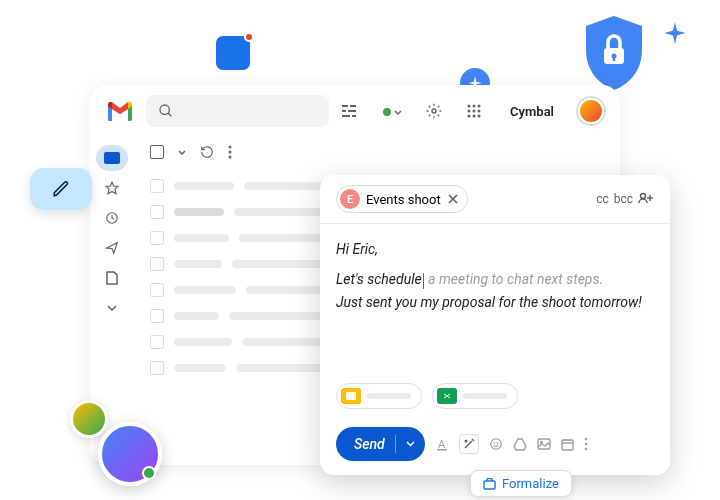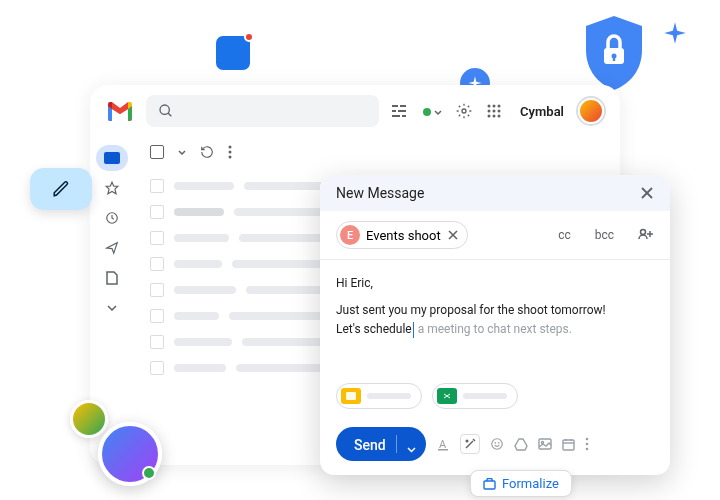--- a/index.html
+++ b/index.html
@@ -4,21 +4,21 @@
 <style>
 * { margin: 0; padding: 0; box-sizing: border-box; font-family: 'Google Sans', -apple-system, Roboto, Arial, sans-serif; }
 body { width: 720px; height: 500px; background: #fff; position: relative; overflow: hidden; }
 
 
 .gmail-window { position: absolute; left: 90px; top: 85px; width: 530px; height: 380px; background: #fff; border-radius: 18px; box-shadow: 0 2px 20px rgba(0,0,0,0.08); overflow: hidden; }
 .gmail-header { display: flex; align-items: center; padding: 10px 16px; gap: 12px; }
 .gmail-logo { width: 28px; height: 22px; }
 .search-bar { flex: 1; height: 32px; background: #f1f3f4; border-radius: 8px; display: flex; align-items: center; padding: 0 12px; }
 .search-icon { color: #5f6368; }
-.header-icons { display: flex; align-items: center; gap: 14px; color: #5f6368; }
+.header-icons { display: flex; align-items: center; gap: 24px; color: #5f6368; }
 .header-icons > * { font-size: 14px; }
 .status-dot { width: 8px; height: 8px; background: #34a853; border-radius: 50%; display: inline-block; margin-left: 2px; }
 .brand-label { font-weight: 600; font-size: 13px; color: #202124; margin-left: 4px; }
 .avatar-small { width: 26px; height: 26px; border-radius: 50%; background: linear-gradient(135deg,#fbbc04,#ea4335); border: 2px solid #fff; box-shadow: 0 0 0 2px #dadce0; }
 
 .gmail-body { display: flex; height: calc(100% - 52px); }
 .sidebar { width: 44px; padding: 8px 0; display: flex; flex-direction: column; gap: 4px; align-items: center; }
 .sidebar-item { width: 32px; height: 26px; border-radius: 14px; display: flex; align-items: center; justify-content: center; color: #5f6368; }
 .sidebar-item.active { background: #d3e3fd; color: #0b57d0; }
 
@@ -31,30 +31,30 @@
 
 
 .compose-chip { position: absolute; left: 30px; top: 168px; background: #c2e7ff; color: #001d35; padding: 12px 22px; border-radius: 14px; display: flex; align-items: center; gap: 10px; font-size: 17px; font-weight: 500; box-shadow: 0 4px 12px rgba(0,0,0,0.12); }
 
 
 .compose-window { position: absolute; left: 320px; top: 175px; width: 350px; height: 300px; background: #fff; border-radius: 14px; box-shadow: 0 8px 30px rgba(0,0,0,0.18); display: flex; flex-direction: column; }
 .compose-header { background: #f2f6fc; padding: 10px 16px; border-radius: 14px 14px 0 0; display: flex; justify-content: space-between; align-items: center; color: #1f1f1f; font-size: 14px; }
 .compose-to { padding: 10px 16px; display: flex; align-items: center; gap: 8px; border-bottom: 1px solid #e8eaed; }
 .recipient-chip { display: flex; align-items: center; gap: 6px; border: 1px solid #dadce0; border-radius: 16px; padding: 3px 8px 3px 3px; font-size: 13px; }
 .recipient-avatar { width: 20px; height: 20px; border-radius: 50%; background: #f28b82; color: #fff; display: flex; align-items: center; justify-content: center; font-size: 11px; font-weight: 500; }
-.to-extras { margin-left: auto; display: flex; gap: 24px; color: #5f6368; font-size: 12px; }
-.compose-body { padding: 14px 16px; font-size: 12px; color: #202124; line-height: 1.6; flex: 1; }
+.to-extras { margin-left: auto; display: flex; gap: 5px; color: #5f6368; font-size: 12px; }
+.compose-body { padding: 14px 16px; font-size: 14px; color: #202124; line-height: 1.6; flex: 1; font-style: italic; }
 .compose-body .ghost { color: #9aa0a6; }
 .cursor { display: inline-block; width: 1px; height: 16px; background: #1a73e8; vertical-align: middle; margin: 0 1px; }
 .attach-row { padding: 0 16px 8px; display: flex; gap: 10px; }
 .attach-chip { border: 1px solid #dadce0; border-radius: 16px; padding: 4px 10px 4px 4px; display: flex; align-items: center; gap: 6px; }
 .attach-chip .icon-box { width: 20px; height: 16px; border-radius: 3px; display:flex; align-items:center; justify-content:center; }
 .attach-chip .bar { width: 44px; height: 6px; background: #e8eaed; border-radius: 3px; }
 .compose-footer { padding: 10px 16px 14px; display: flex; align-items: center; gap: 10px; }
-.send-btn { background: #0b57d0; color: #fff; border: none; border-radius: 18px; padding: 8px 10px 8px 18px; font-size: 14px; font-weight: 500; display: flex; align-items: flex-end; gap: 10px; }
+.send-btn { background: #0b57d0; color: #fff; border: none; border-radius: 18px; padding: 8px 10px 8px 18px; font-size: 14px; font-weight: 500; display: flex; align-items: center; gap: 10px; font-style: italic; }
 .send-divider { width:1px; height:18px; background: rgba(255,255,255,0.4); }
 .footer-icons { display: flex; gap: 10px; color: #9aa0a6; font-size: 14px; align-items: center; }
 .footer-icons .boxed { border:1px solid #dadce0; border-radius:4px; padding:3px; }
 
 
 .deco-chat { position: absolute; left: 216px; top: 36px; width: 34px; height: 34px; background: #1a73e8; border-radius: 7px; }
 .deco-chat::after { content:''; position:absolute; bottom:-5px; left:10px; border:5px solid transparent; border-top-color:#1a73e8; }
 .red-dot { position:absolute; top:-4px; right:-4px; width:10px; height:10px; background:#ea4335; border-radius:50%; border:2px solid #fff; }
 .deco-shield { position: absolute; right: 70px; top: 12px; }
 .deco-spark-big { position: absolute; right: 32px; top: 20px; color:#fbbc04; }
@@ -254,29 +254,20 @@
 
 <div class="compose-chip">
   <span>
       <svg width="18" height="18" viewBox="0 0 24 24" fill="none" stroke="#001d35" stroke-width="2">
         <path d="M3 21 L6 20 L20 6 a2 2 0 0 0 -3 -3 L3 17 Z"></path>
       </svg>
     </span>
 </div>
 
 <div class="compose-window">
-  <div class="compose-header">
-    <span>New Message</span>
-    <span>
-        <svg width="14" height="14" viewBox="0 0 14 14" stroke="#5f6368" stroke-width="1.8">
-          <line x1="2" y1="2" x2="12" y2="12"></line>
-          <line x1="12" y1="2" x2="2" y2="12"></line>
-        </svg>
-      </span>
-  </div>
   <div class="compose-to">
     <div class="recipient-chip">
       <span class="recipient-avatar">E</span>
       <span>Events shoot</span>
       <span>
           <svg width="12" height="12" viewBox="0 0 12 12" stroke="#5f6368" stroke-width="1.6">
             <line x1="2" y1="2" x2="10" y2="10"></line>
             <line x1="10" y1="2" x2="2" y2="10"></line>
           </svg>
         </span>
@@ -290,24 +281,24 @@
             <path d="M1 11 a4 4 0 0 1 8 0"></path>
             <line x1="12" y1="3" x2="12" y2="9"></line>
             <line x1="9" y1="6" x2="15" y2="6"></line>
           </svg>
         </span>
     </div>
   </div>
   <div class="compose-body">
     <div>Hi Eric,</div>
     <div style="height:8px"></div>
-    <div>Just sent you my proposal for the shoot tomorrow!</div>
     <div>
       <span>Let's schedule</span><span class="cursor"></span><span class="ghost"> a meeting to chat next steps.</span>
     </div>
+    <div>Just sent you my proposal for the shoot tomorrow!</div>
   </div>
   <div class="attach-row">
     <div class="attach-chip">
         <span class="icon-box" style="background:#fbbc04">
           <svg width="10" height="8" viewBox="0 0 10 8">
             <rect width="10" height="8" rx="1" fill="#fff" opacity="0.9"></rect>
           </svg>
         </span>
         <span class="bar"></span>
       </div>

